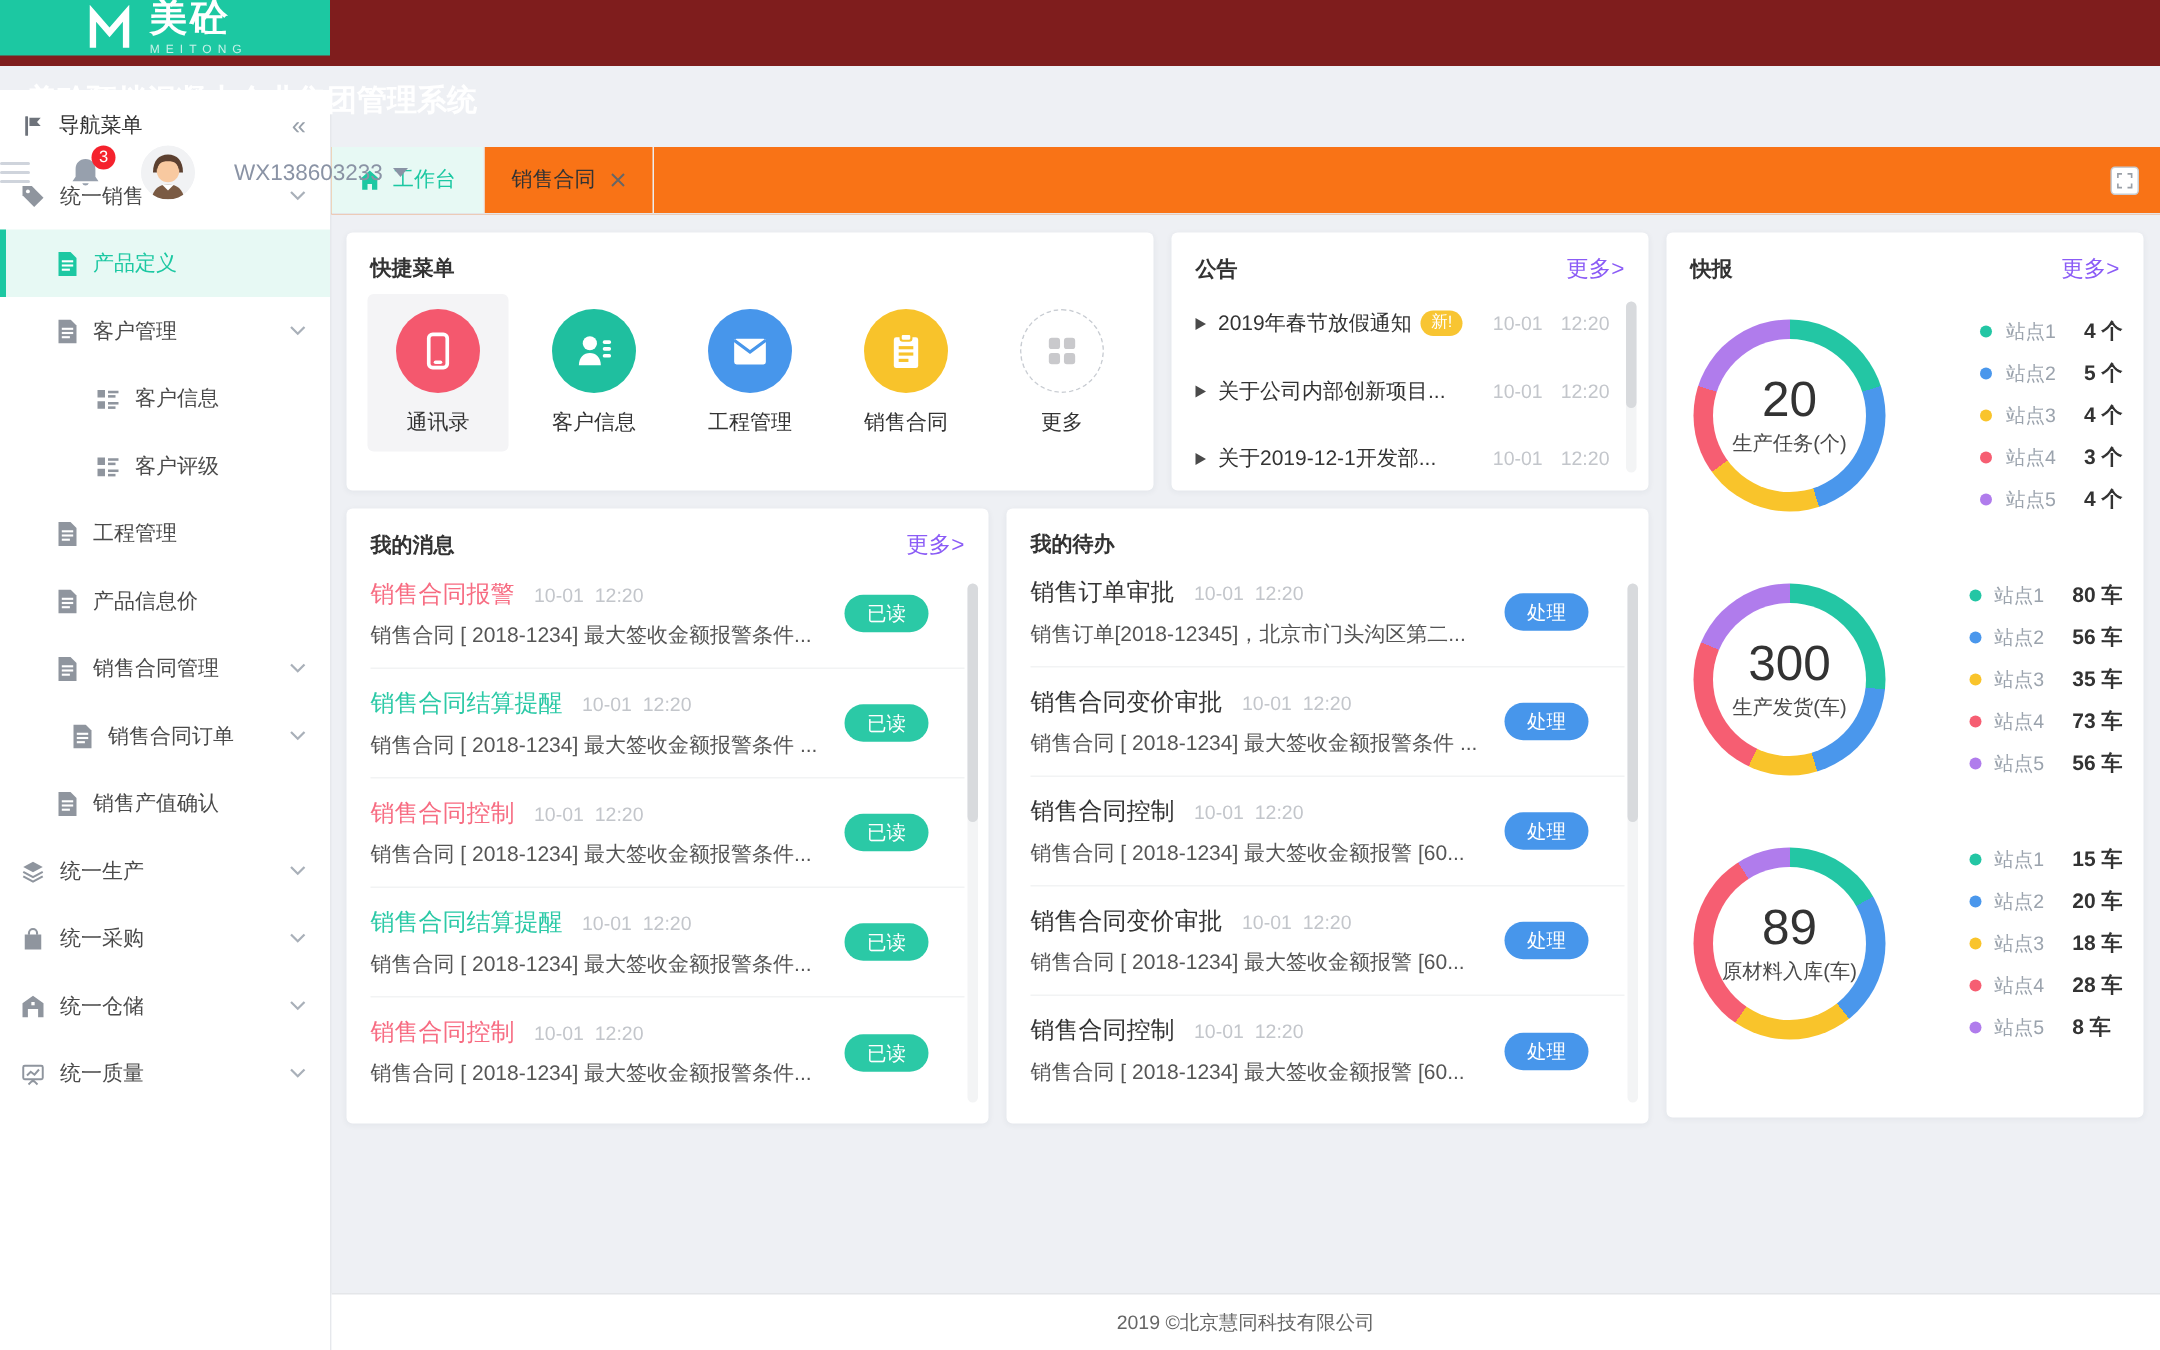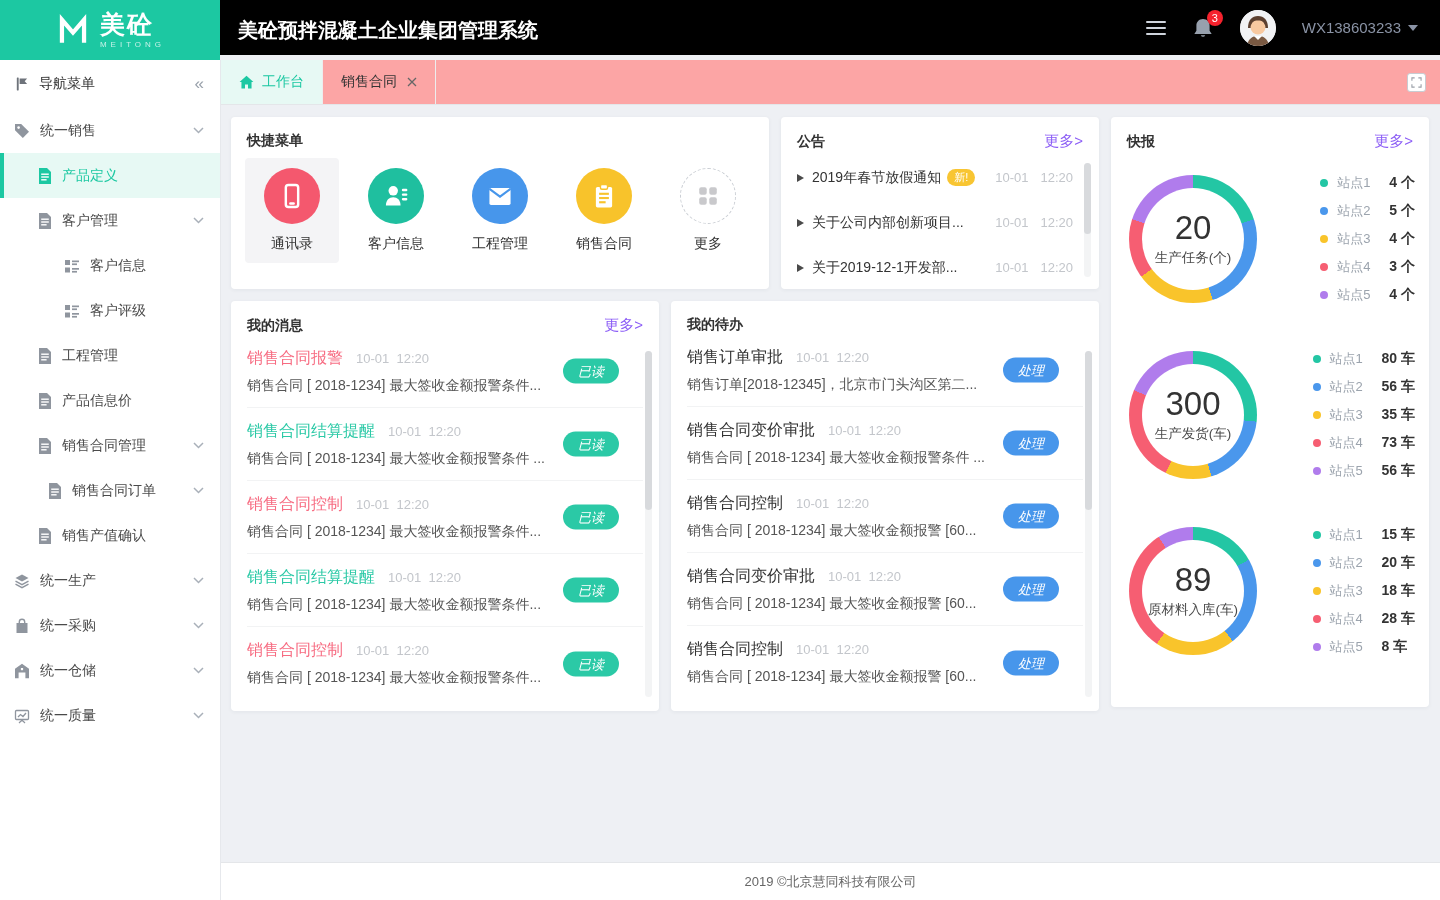--- a/index.html
+++ b/index.html
@@ -1,21 +1,21 @@
 <!DOCTYPE html>
 <html><head>
 <meta charset="utf-8">
 <style>
   * { margin:0; padding:0; box-sizing:border-box; }
   html,body { width:1440px; height:900px; overflow:hidden;
     font-family:"Liberation Sans","DejaVu Sans",sans-serif; background:#EEF0F4; }
   svg { display:block; }
 
   
-  .topbar { position:fixed; top:0; left:0; width:1440px; height:55px; display:flex; background:#000000; z-index:10; }
+  .topbar { position:fixed; top:0; left:0; width:1440px; height:44px; display:flex; background:#7f1d1d; z-index:10;flex-direction:column; }
   .logo { width:220px; height:60px; background:#1CC8A2; display:flex; align-items:center; justify-content:center; gap:9px; }
   .logo-text { color:#fff; line-height:1; }
   .logo-brand { font-size:25px; font-weight:bold; letter-spacing:2px; }
   .logo-sub { font-size:8px; letter-spacing:4px; color:rgba(255,255,255,.75); margin-top:4px; }
   .app-title { color:#fff; font-size:20px; font-weight:bold; line-height:60px; margin-left:18px; flex:1; }
   .topbar-right { display:flex; align-items:center; gap:26px; padding-right:22px; }
   .hamburger span { display:block; width:20px; height:2px; background:#cfd4dc; margin:4px 0; border-radius:1px; }
   .bell-wrap { position:relative; cursor:pointer; }
   .bell-badge { position:absolute; top:-7px; right:-9px; min-width:16px; height:16px; border-radius:8px;
     background:#F5222D; color:#fff; font-size:11px; line-height:16px; text-align:center; padding:0 3px; }
@@ -30,21 +30,21 @@
   .collapse { margin-left:auto; color:#98A0AA; font-size:17px; cursor:pointer; }
   .side-item { height:45px; display:flex; align-items:center; font-size:14px; color:#4a4a4a; position:relative; cursor:pointer; }
   .side-item .icn { color:#8F959E; margin-right:10px; display:flex; }
   .side-item.active { background:#E7F9F4; color:#1CC8A2; }
   .side-item.active .icn { color:#1CC8A2; }
   .side-item.active::before { content:''; position:absolute; left:0; top:0; bottom:0; width:4px; background:#1CC8A2; }
   .side-chevron { margin-left:auto; margin-right:16px; display:flex; }
 
   
   .main { position:fixed; top:60px; left:220px; width:1220px; height:840px; display:flex; flex-direction:column; background:#EEF0F4; border-left:1px solid #E6E8EC; }
-  .tabbar { height:45px; background:#fca5a5; border-bottom:1px solid #E4E6E9; display:flex; position:relative; flex:none; }
+  .tabbar { height:45px; background:#f97316; border-bottom:1px solid #E4E6E9; display:flex; position:relative; flex:none;margin-top:38px; }
   .tab { padding:0 18px; display:flex; align-items:center; gap:8px; font-size:14px; color:#333; cursor:pointer; border-right:1px solid #EDEDEE; }
   .tab.active { background:#E7F9F4; color:#1CC8A2; }
   .tab-close { display:flex; margin-left:2px; cursor:pointer; }
   .expand-btn { position:absolute; right:14px; top:13px; width:19px; height:19px; border:1px solid #C8CCD2; border-radius:3px;
     display:flex; align-items:center; justify-content:center; color:#9AA0A8; cursor:pointer; background:#fff; }
 
   .content { flex:1; display:flex; gap:12px; padding:12px 12px 0 10px; overflow:hidden; }
   .left-col { width:868px; display:flex; flex-direction:column; gap:12px; flex:none; }
   .right-col { width:318px; flex:none; }
   .card { background:#fff; border-radius:4px; box-shadow:0 1px 4px rgba(31,45,61,.06); }
@@ -96,21 +96,21 @@
   .feed-item { position:relative; height:73px; padding-top:13px; border-bottom:1px solid #F2F3F4; }
   .feed-item:last-child { border-bottom:none; }
   .feed-line1 { display:flex; align-items:baseline; gap:13px; }
   .feed-title { font-size:16px; font-weight:normal; }
   .feed-title.pink { color:#F76C82; }
   .feed-title.teal { color:#2BC9A6; }
   .feed-title.dark { color:#333; }
   .feed-time { font-size:13px; color:#C3C6CB; }
   .feed-body { margin-top:8px; font-size:14px; color:#555; width:308px; white-space:nowrap; overflow:hidden; }
   .feed-badge { position:absolute; right:24px; top:50%; transform:translateY(-50%); color:#fff; font-size:13px;
-    line-height:1; padding:6px 15px; border-radius:14px; cursor:pointer;font-style:italic; }
+    line-height:1; padding:6px 15px; border-radius:14px; cursor:pointer; }
   .feed-badge.read { background:#2BC9A6; }
   .feed-badge.handle { background:#4796EB; }
 
   .footer { height:38px; flex:none; background:#fff; border-top:1px solid #E4E6E9; display:flex; align-items:center; justify-content:center;
     font-size:13px; color:#666; }
 </style>
 </head>
 <body>
 
 <header class="topbar">

